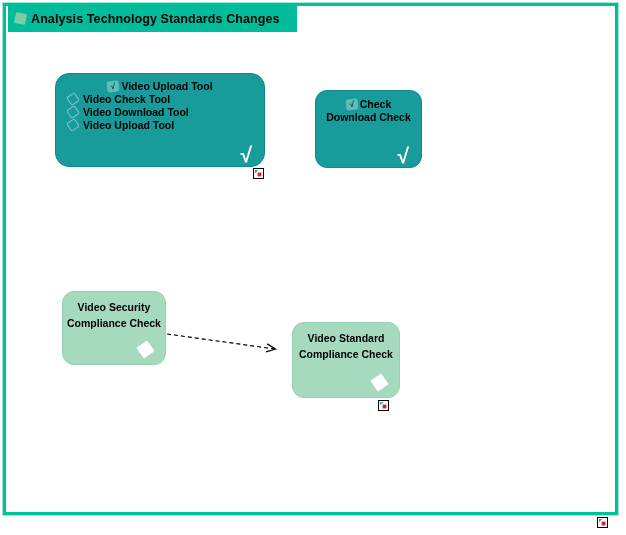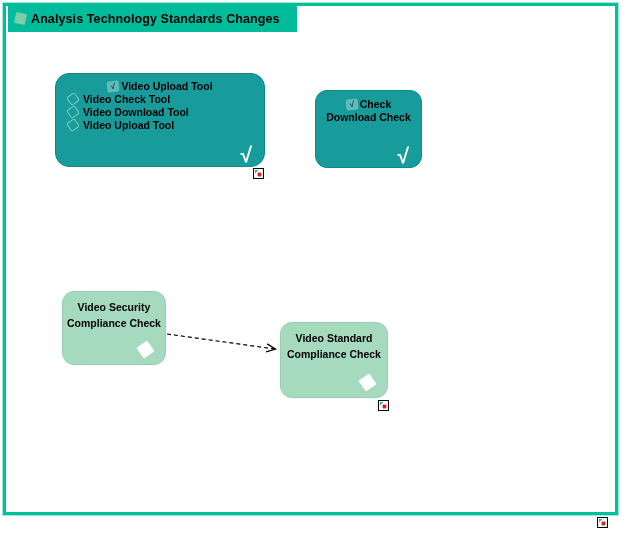--- a/index.html
+++ b/index.html
@@ -97,21 +97,21 @@
 
   
   .green-node {
     position: absolute;
     background: #a6dabf;
     border: 1px solid #97cfb2;
     border-radius: 12px;
     box-sizing: border-box;
   }
   .node-security-check { left: 62px; top: 291px; width: 104px; height: 74px; }
-  .node-standard-check { left: 280px; top: 322px; width: 108px; height: 76px; }
+  .node-standard-check { left: 292px; top: 322px; width: 108px; height: 76px; }
   .green-label {
     padding: 7px 4px 0 4px;
     text-align: center;
     font-size: 10.5px; font-weight: bold; color: #000;
     line-height: 16px;
   }
   .white-diamond {
     position: absolute; right: 13px; bottom: 8px;
     width: 13px; height: 13px;
     background: #ffffff;

